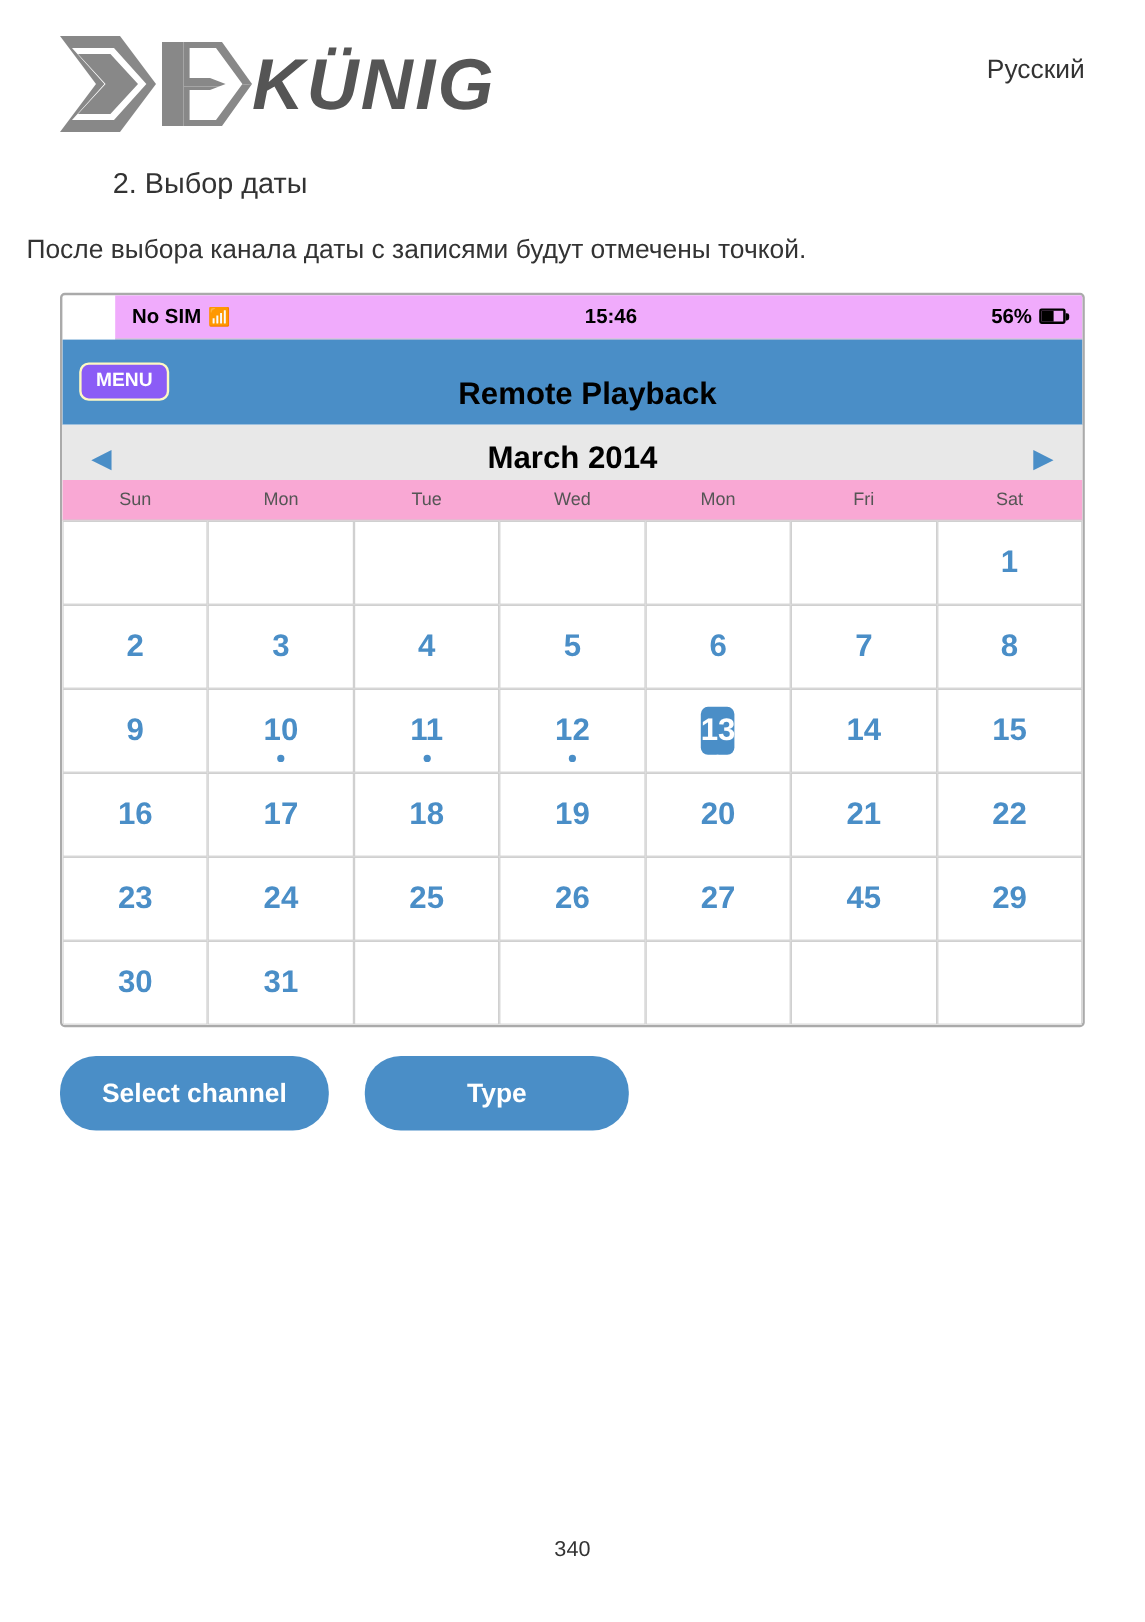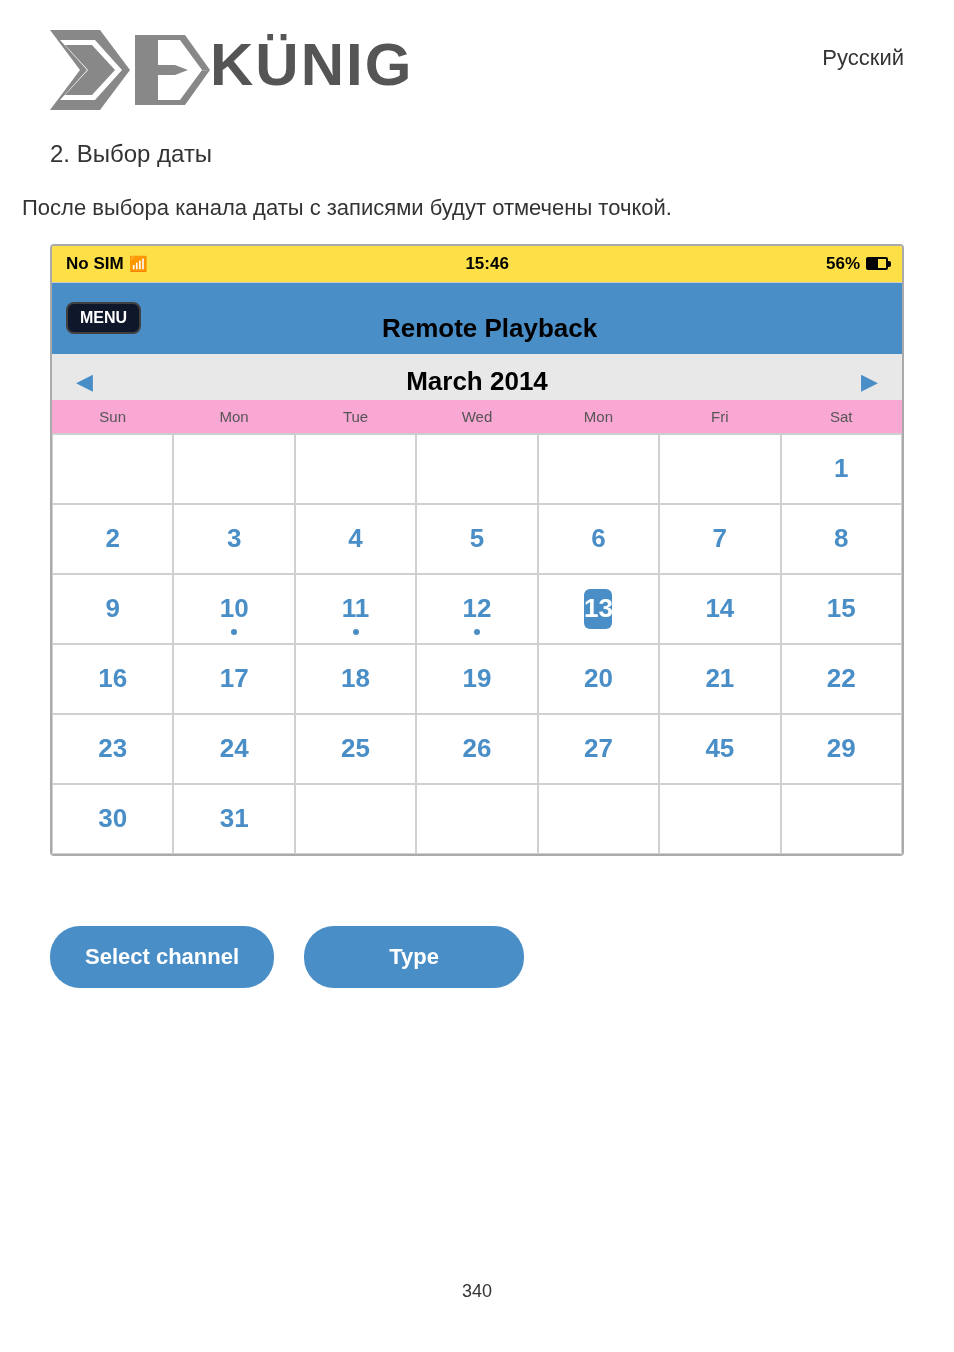--- a/index.html
+++ b/index.html
@@ -14,21 +14,22 @@
     
     .header {
       display: flex;
       justify-content: space-between;
       align-items: flex-start;
       padding: 30px 50px 20px 50px;
     }
 
     .logo-container {
       display: flex;
-      align-items: flex-start;
+      align-items: center;
+      font-style: italic;
     }
 
     .logo-icon {
       width: 80px;
       height: 80px;
     }
 
     .logo-text {
       font-size: 60px;
       font-weight: 800;
@@ -41,20 +42,21 @@
       font-size: 22px;
       color: #333;
       padding-top: 15px;
     }
 
     
     .section-heading {
       padding: 10px 50px 15px 50px;
       font-size: 24px;
       color: #333;
+      margin-left: 44px;
     }
 
     
     .description-text {
       padding: 10px 50px 20px 22px;
       font-size: 22px;
       color: #333;
       line-height: 1.4;
     }
 
@@ -62,26 +64,27 @@
     .phone-frame {
       margin: 0 50px;
       border: 2px solid #aaa;
       border-radius: 4px;
       overflow: hidden;
       background: #fff;
     }
 
     
     .status-bar {
-      background: #fde047;
+      background: #f0abfc;
       display: flex;
       justify-content: space-between;
       align-items: flex-start;
       padding: 8px 14px;
       border-bottom: 1px solid #ccc;
+      margin-left: 44px;
     }
 
     .status-left {
       font-size: 17px;
       font-weight: 600;
       color: #000;
       display: flex;
       align-items: center;
       gap: 6px;
     }
@@ -136,22 +139,22 @@
     
     .nav-bar {
       background: #4a8ec7;
       display: flex;
       align-items: center;
       padding: 10px 14px;
       gap: 10px;
     }
 
     .menu-btn {
-      background: #0f172a;
-      border: 2px solid #404040;
+      background: #8b5cf6;
+      border: 2px solid #fef9c3;
       border-radius: 8px;
       padding: 5px 12px;
       color: #fff;
       font-size: 16px;
       font-weight: 700;
     }
 
     .nav-title {
       color: #000000;
       font-size: 26px;
@@ -248,21 +251,21 @@
     }
 
     .cal-dot.white {
       background: #fff;
     }
 
     
     .buttons-section {
       display: flex;
       gap: 30px;
-      padding: 70px 50px 30px 50px;
+      padding: 24px 50px 30px 50px;
       align-items: center;
     }
 
     .action-btn {
       background: #4a8ec7;
       color: #fff;
       font-size: 22px;
       font-weight: 700;
       border: none;
       border-radius: 30px;

